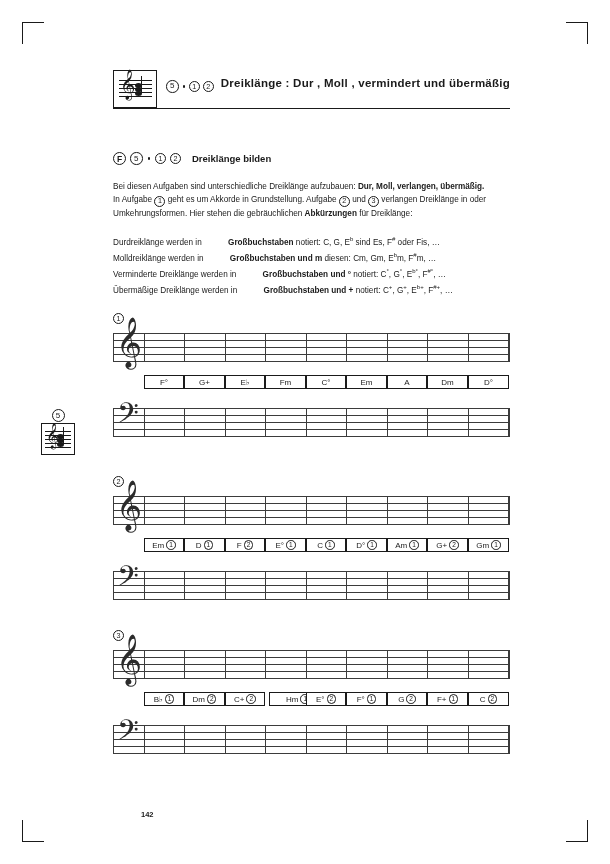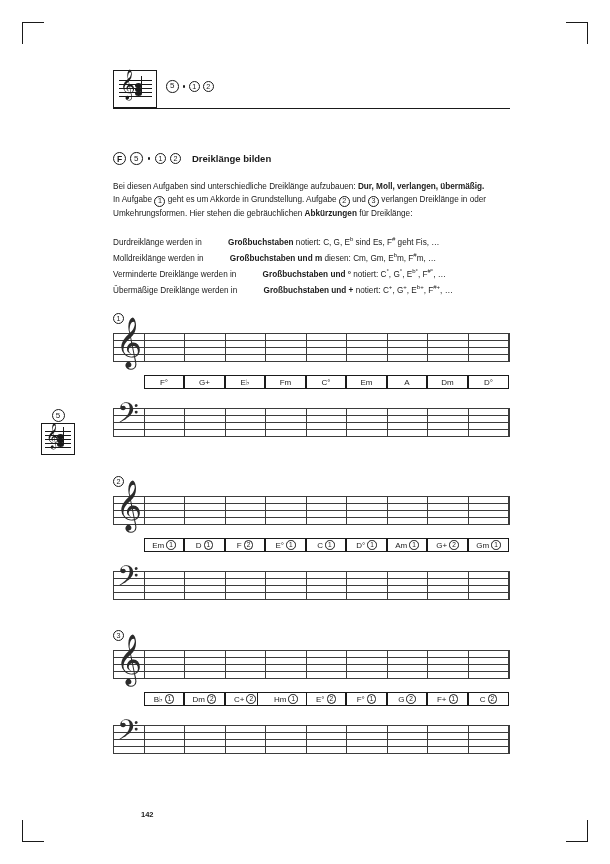--- a/index.html
+++ b/index.html
@@ -333,41 +333,42 @@
       </div>
       <div class="mini-stem"></div>
     </div>
   </div>
   <div id="header-chapter">
     <span class="circ big">5</span>
     <span class="dot"></span>
     <span class="circ">1</span>
     <span class="circ">2</span>
   </div>
+  <div id="header-title">Dreiklänge : Dur , Moll , vermindert und übermäßig</div>
   <div id="header-rule"></div>
 </div>
 
 <div id="task-head">
   <span class="letter">F</span>
   <span class="circ big">5</span>
   <span class="dot"></span>
   <span class="circ">1</span>
   <span class="circ">2</span>
   <span class="title">Dreiklänge bilden</span>
 </div>
 
 <div id="intro">
   <span>Bei diesen Aufgaben sind unterschiedliche Dreiklänge aufzubauen: </span><b>Dur, Moll, verlangen, übermäßig.</b><br>
   <span>In Aufgabe </span><span class="circ">1</span><span> geht es um Akkorde in Grundstellung. Aufgabe </span><span class="circ">2</span><span> und </span><span class="circ">3</span><span> verlangen Dreiklänge in oder</span><br>
   <span>Umkehrungsformen. Hier stehen die gebräuchlichen </span><b>Abkürzungen</b><span> für Dreiklänge:</span>
 </div>
 
 <div id="abbrev">
   <div>
-    <span>Durdreiklänge werden in </span><b>Großbuchstaben</b><span> notiert: C, G, E</span><sup>b</sup><span> sind Es, F</span><sup>#</sup><span> geht Fis, …</span>
+    <span>Durdreiklänge werden in </span><b>Großbuchstaben</b><span> notiert: C, G, E</span><sup>b</sup><span> sind Es, F</span><sup>#</sup><span> oder Fis, …</span>
   </div>
   <div>
     <span>Molldreiklänge werden in </span><b>Großbuchstaben und m</b><span> diesen: Cm, Gm, E</span><sup>b</sup><span>m, F</span><sup>#</sup><span>m, …</span>
   </div>
   <div>
     <span>Verminderte Dreiklänge werden in </span><b>Großbuchstaben und °</b><span> notiert: C</span><sup>°</sup><span>, G</span><sup>°</sup><span>, E</span><sup>b°</sup><span>, F</span><sup>#°</sup><span>, …</span>
   </div>
   <div>
     <span>Übermäßige Dreiklänge werden in </span><b>Großbuchstaben und +</b><span> notiert: C</span><sup>+</sup><span>, G</span><sup>+</sup><span>, E</span><sup>b+</sup><span>, F</span><sup>#+</sup><span>, …</span>
   </div>
@@ -579,21 +580,21 @@
         <span class="circ">1</span>
       </div>
     <div class="chord-box" style="left:71px; width:41px;">
         <span class="sym">Dm</span>
         <span class="circ">2</span>
       </div>
     <div class="chord-box" style="left:112px; width:40px;">
         <span class="sym">C+</span>
         <span class="circ">2</span>
       </div>
-    <div class="chord-box" style="left:144px; width:58px;">
+    <div class="chord-box" style="left:156px; width:58px;">
         <span class="sym">Hm</span>
         <span class="circ">1</span>
       </div>
     <div class="chord-box" style="left:193px; width:40px;">
         <span class="sym">E°</span>
         <span class="circ">2</span>
       </div>
     <div class="chord-box" style="left:233px; width:41px;">
         <span class="sym">F°</span>
         <span class="circ">1</span>

